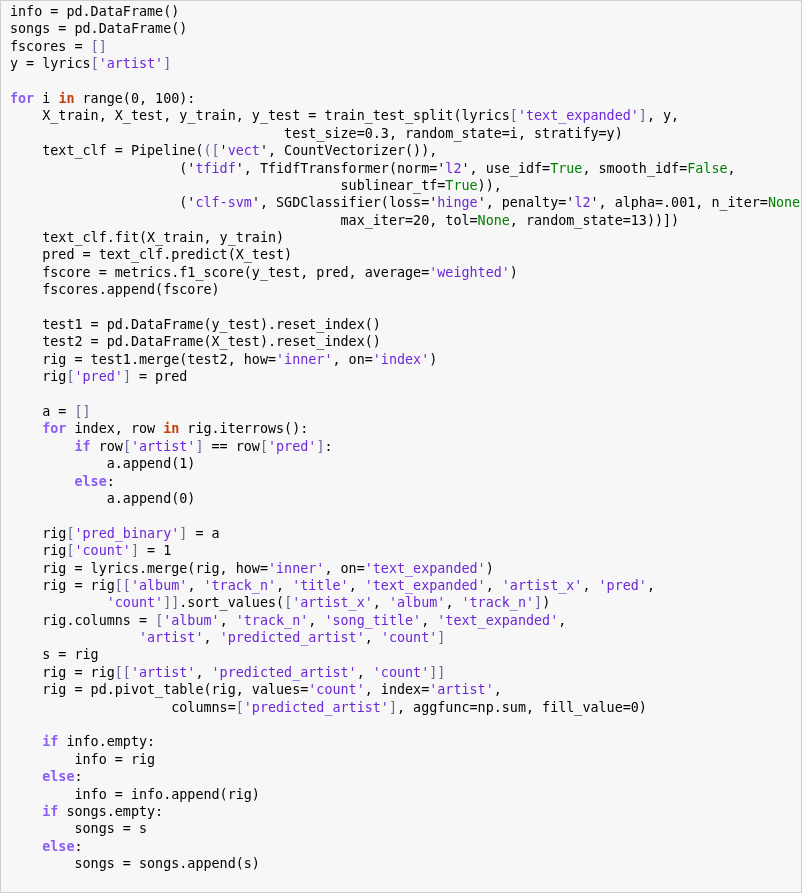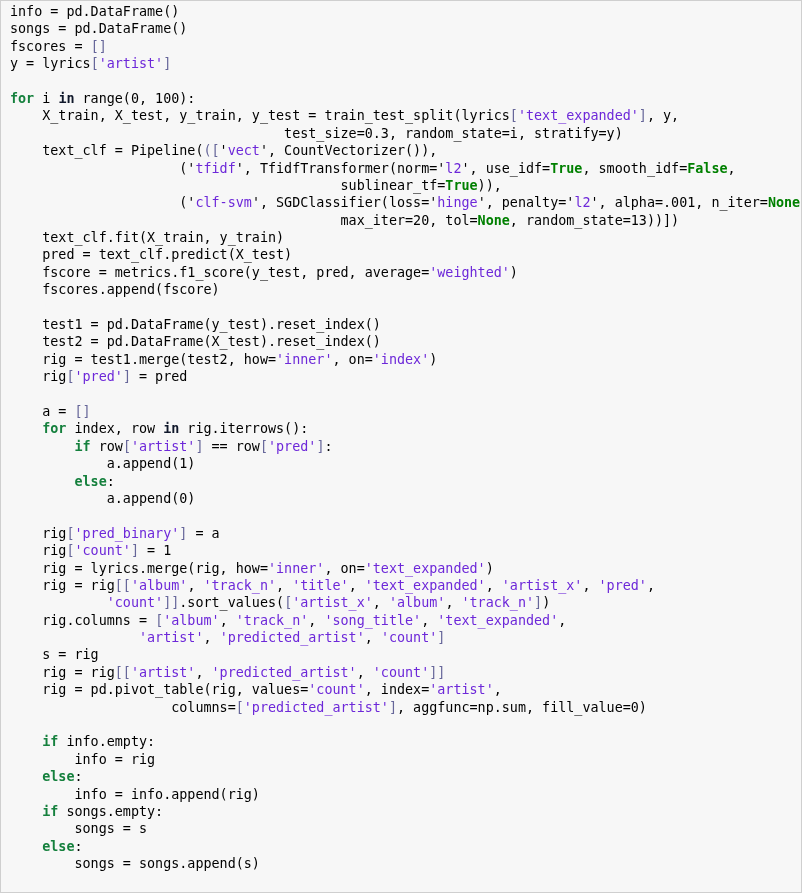--- a/index.html
+++ b/index.html
@@ -41,23 +41,23 @@
 
   .ln {
     display: block;
     height: 17.4px;
     padding-left: 9px;
     white-space: pre;
     overflow: hidden;
   }
 
   
-  .k   { color: #15803d; font-weight: bold; text-align: right; }   
-  .ow  { color: #0f172a; font-weight: bold; }   
-  .kc  { color: #008000; font-weight: bold; }   
+  .k   { color: #8b5cf6; font-weight: bold; text-align: right; }   
+  .ow  { color: #c2410c; font-weight: bold; }   
+  .kc  { color: #008000; font-weight: normal; }   
   .s   { color: #6d28d9; }                      
   .nb  { color: #008000; }                      
   .n   { color: #000000; }                      
   .br  { color: #666699; }                      
 </style>
 </head>
 <body>
 
 <div id="code-cell">
   <pre id="code-pre"><span class="ln"><span class="n">info = pd.DataFrame()</span></span><span class="ln"><span class="n">songs = pd.DataFrame()</span></span><span class="ln"><span class="n">fscores = </span><span class="br">[]</span></span><span class="ln"><span class="n">y = lyrics</span><span class="br">[</span><span class="s">'artist'</span><span class="br">]</span></span><span class="ln">&nbsp;</span><span class="ln"><span class="k">for</span><span class="n"> i </span><span class="ow">in</span><span class="n"> range(0, 100):</span></span><span class="ln"><span class="n">    X_train, X_test, y_train, y_test = train_test_split(lyrics</span><span class="br">[</span><span class="s">'text_expanded'</span><span class="br">]</span><span class="n">, y,</span></span><span class="ln"><span class="n">                                  test_size=0.3, random_state=i, stratify=y)</span></span><span class="ln"><span class="n">    text_clf = Pipeline(</span><span class="br">([</span><span class="n">'</span><span class="s">vect</span><span class="n">', CountVectorizer()),</span></span><span class="ln"><span class="n">                     ('</span><span class="s">tfidf</span><span class="n">', TfidfTransformer(norm='</span><span class="s">l2</span><span class="n">', use_idf=</span><span class="kc">True</span><span class="n">, smooth_idf=</span><span class="kc">False</span><span class="n">,</span></span><span class="ln"><span class="n">                                         sublinear_tf=</span><span class="kc">True</span><span class="n">)),</span></span><span class="ln"><span class="n">                     ('</span><span class="s">clf-svm</span><span class="n">', SGDClassifier(loss='</span><span class="s">hinge</span><span class="n">', penalty='</span><span class="s">l2</span><span class="n">', alpha=.001, n_iter=</span><span class="kc">None</span><span class="n">,</span></span><span class="ln"><span class="n">                                         max_iter=20, tol=</span><span class="kc">None</span><span class="n">, random_state=13))])</span></span><span class="ln"><span class="n">    text_clf.fit(X_train, y_train)</span></span><span class="ln"><span class="n">    pred = text_clf.predict(X_test)</span></span><span class="ln"><span class="n">    fscore = metrics.f1_score(y_test, pred, average=</span><span class="s">'weighted'</span><span class="n">)</span></span><span class="ln"><span class="n">    fscores.append(fscore)</span></span><span class="ln">&nbsp;</span><span class="ln"><span class="n">    test1 = pd.DataFrame(y_test).reset_index()</span></span><span class="ln"><span class="n">    test2 = pd.DataFrame(X_test).reset_index()</span></span><span class="ln"><span class="n">    rig = test1.merge(test2, how=</span><span class="s">'inner'</span><span class="n">, on=</span><span class="s">'index'</span><span class="n">)</span></span><span class="ln"><span class="n">    rig</span><span class="br">[</span><span class="s">'pred'</span><span class="br">]</span><span class="n"> = pred</span></span><span class="ln">&nbsp;</span><span class="ln"><span class="n">    a = </span><span class="br">[]</span></span><span class="ln"><span class="n">    </span><span class="k">for</span><span class="n"> index, row </span><span class="ow">in</span><span class="n"> rig.iterrows():</span></span><span class="ln"><span class="n">        </span><span class="k">if</span><span class="n"> row</span><span class="br">[</span><span class="s">'artist'</span><span class="br">]</span><span class="n"> == row</span><span class="br">[</span><span class="s">'pred'</span><span class="br">]</span><span class="n">:</span></span><span class="ln"><span class="n">            a.append(1)</span></span><span class="ln"><span class="n">        </span><span class="k">else</span><span class="n">:</span></span><span class="ln"><span class="n">            a.append(0)</span></span><span class="ln">&nbsp;</span><span class="ln"><span class="n">    rig</span><span class="br">[</span><span class="s">'pred_binary'</span><span class="br">]</span><span class="n"> = a</span></span><span class="ln"><span class="n">    rig</span><span class="br">[</span><span class="s">'count'</span><span class="br">]</span><span class="n"> = 1</span></span><span class="ln"><span class="n">    rig = lyrics.merge(rig, how=</span><span class="s">'inner'</span><span class="n">, on=</span><span class="s">'text_expanded'</span><span class="n">)</span></span><span class="ln"><span class="n">    rig = rig</span><span class="br">[[</span><span class="s">'album'</span><span class="n">, </span><span class="s">'track_n'</span><span class="n">, </span><span class="s">'title'</span><span class="n">, </span><span class="s">'text_expanded'</span><span class="n">, </span><span class="s">'artist_x'</span><span class="n">, </span><span class="s">'pred'</span><span class="n">,</span></span><span class="ln"><span class="n">            </span><span class="s">'count'</span><span class="br">]]</span><span class="n">.sort_values(</span><span class="br">[</span><span class="s">'artist_x'</span><span class="n">, </span><span class="s">'album'</span><span class="n">, </span><span class="s">'track_n'</span><span class="br">]</span><span class="n">)</span></span><span class="ln"><span class="n">    rig.columns = </span><span class="br">[</span><span class="s">'album'</span><span class="n">, </span><span class="s">'track_n'</span><span class="n">, </span><span class="s">'song_title'</span><span class="n">, </span><span class="s">'text_expanded'</span><span class="n">,</span></span><span class="ln"><span class="n">                </span><span class="s">'artist'</span><span class="n">, </span><span class="s">'predicted_artist'</span><span class="n">, </span><span class="s">'count'</span><span class="br">]</span></span><span class="ln"><span class="n">    s = rig</span></span><span class="ln"><span class="n">    rig = rig</span><span class="br">[[</span><span class="s">'artist'</span><span class="n">, </span><span class="s">'predicted_artist'</span><span class="n">, </span><span class="s">'count'</span><span class="br">]]</span></span><span class="ln"><span class="n">    rig = pd.pivot_table(rig, values=</span><span class="s">'count'</span><span class="n">, index=</span><span class="s">'artist'</span><span class="n">,</span></span><span class="ln"><span class="n">                    columns=</span><span class="br">[</span><span class="s">'predicted_artist'</span><span class="br">]</span><span class="n">, aggfunc=np.sum, fill_value=0)</span></span><span class="ln">&nbsp;</span><span class="ln"><span class="n">    </span><span class="k">if</span><span class="n"> info.empty:</span></span><span class="ln"><span class="n">        info = rig</span></span><span class="ln"><span class="n">    </span><span class="k">else</span><span class="n">:</span></span><span class="ln"><span class="n">        info = info.append(rig)</span></span><span class="ln"><span class="n">    </span><span class="k">if</span><span class="n"> songs.empty:</span></span><span class="ln"><span class="n">        songs = s</span></span><span class="ln"><span class="n">    </span><span class="k">else</span><span class="n">:</span></span><span class="ln"><span class="n">        songs = songs.append(s)</span></span><span class="ln">&nbsp;</span><span class="ln"><span class="nb">print</span><span class="n">(</span><span class="s">'Average F-score: {0}'</span><span class="n">.format(</span><span class="nb">round</span><span class="n">(np.mean(fscores), 2)))</span></span></pre>

